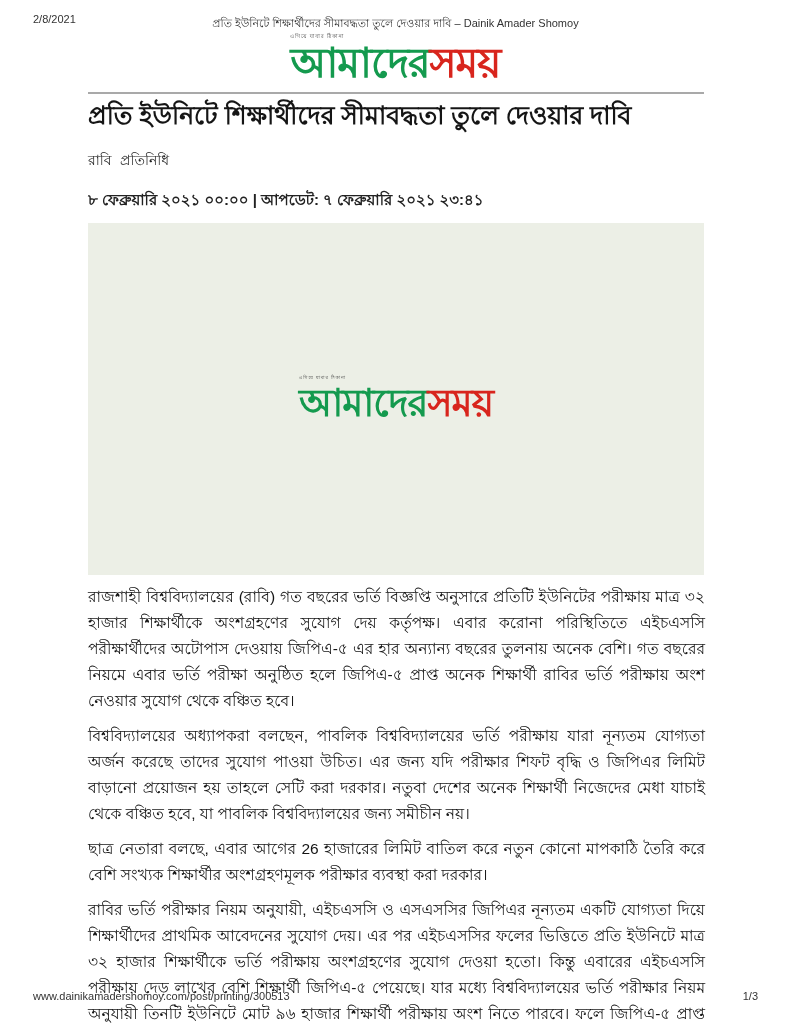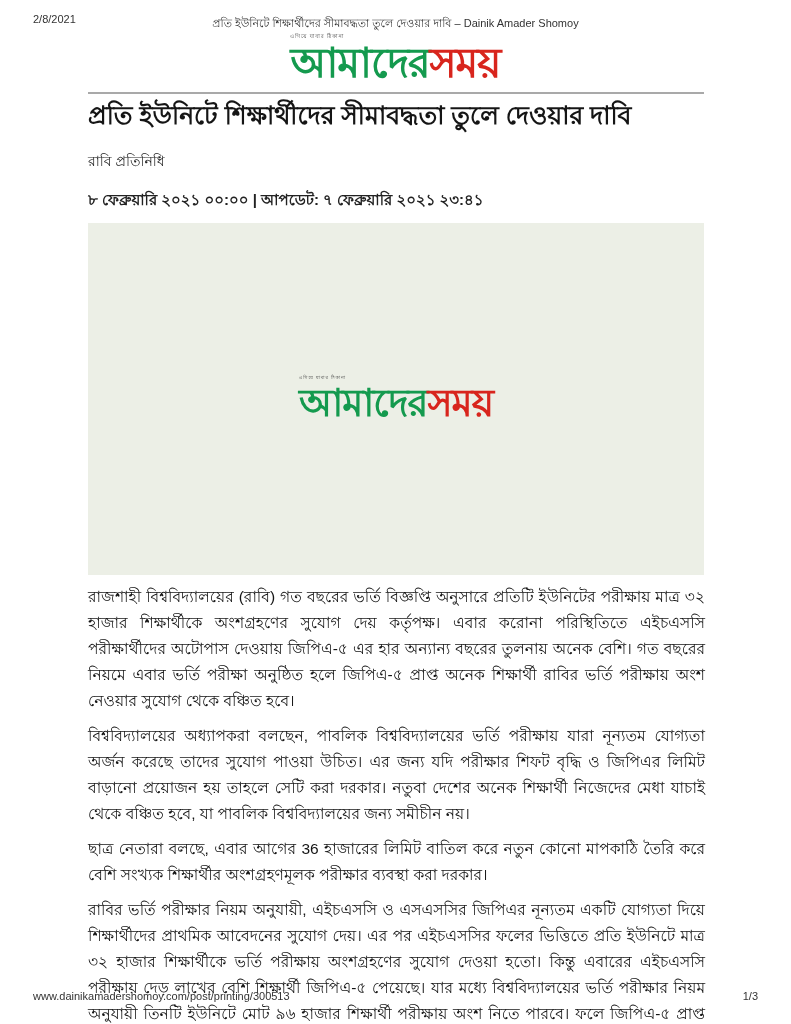--- a/index.html
+++ b/index.html
@@ -40,21 +40,21 @@
     position:absolute;top:92px;left:88px;width:616px;height:2px;
     background:var(--rule);
   }
 
   
   .article{position:absolute;top:98px;left:88px;width:617px;}
   .headline{
     font-size:25px;line-height:34px;font-weight:600;color:#151515;
     margin-bottom:19px;
   }
-  .byline{font-size:14px;line-height:20px;color:#222;}
+  .byline{font-size:14px;line-height:20px;color:#222;font-family:Liberation Mono, monospace;}
   .dateline{font-size:15px;line-height:21px;color:#222;margin-top:18px;font-weight:bold;}
 
   .article-image{
     margin-top:13px;width:616px;height:352px;background:var(--image-bg);
     display:flex;align-items:center;justify-content:center;
   }
   .img-logo .masthead-tagline{font-size:5px;line-height:7px;}
   .img-logo .logo-line{font-size:38px;line-height:42px;}
 
   .article p{
@@ -97,21 +97,21 @@
 
     <div class="article-image">
       <div class="img-logo masthead-inner">
         <span class="masthead-tagline">এগিয়ে যাবার ঠিকানা</span>
         <div class="logo-line"><span class="logo-green">আমাদের</span><span class="logo-red">সময়</span></div>
       </div>
     </div>
 
     <p class="first">রাজশাহী বিশ্ববিদ্যালয়ের (রাবি) গত বছরের ভর্তি বিজ্ঞপ্তি অনুসারে প্রতিটি ইউনিটের পরীক্ষায় মাত্র ৩২ হাজার শিক্ষার্থীকে অংশগ্রহণের সুযোগ দেয় কর্তৃপক্ষ। এবার করোনা পরিস্থিতিতে এইচএসসি পরীক্ষার্থীদের অটোপাস দেওয়ায় জিপিএ-৫ এর হার অন্যান্য বছরের তুলনায় অনেক বেশি। গত বছরের নিয়মে এবার ভর্তি পরীক্ষা অনুষ্ঠিত হলে জিপিএ-৫ প্রাপ্ত অনেক শিক্ষার্থী রাবির ভর্তি পরীক্ষায় অংশ নেওয়ার সুযোগ থেকে বঞ্চিত হবে।</p>
     <p>বিশ্ববিদ্যালয়ের অধ্যাপকরা বলছেন, পাবলিক বিশ্ববিদ্যালয়ের ভর্তি পরীক্ষায় যারা নূন্যতম যোগ্যতা অর্জন করেছে তাদের সুযোগ পাওয়া উচিত। এর জন্য যদি পরীক্ষার শিফট বৃদ্ধি ও জিপিএর লিমিট বাড়ানো প্রয়োজন হয় তাহলে সেটি করা দরকার। নতুবা দেশের অনেক শিক্ষার্থী নিজেদের মেধা যাচাই থেকে বঞ্চিত হবে, যা পাবলিক বিশ্ববিদ্যালয়ের জন্য সমীচীন নয়।</p>
-    <p>ছাত্র নেতারা বলছে, এবার আগের 36 হাজারের লিমিট বাতিল করে নতুন কোনো মাপকাঠি তৈরি করে বেশি সংখ্যক শিক্ষার্থীর অংশগ্রহণমূলক পরীক্ষার ব্যবস্থা করা দরকার।</p>
+    <p>ছাত্র নেতারা বলছে, এবার আগের 26 হাজারের লিমিট বাতিল করে নতুন কোনো মাপকাঠি তৈরি করে বেশি সংখ্যক শিক্ষার্থীর অংশগ্রহণমূলক পরীক্ষার ব্যবস্থা করা দরকার।</p>
     <p>রাবির ভর্তি পরীক্ষার নিয়ম অনুযায়ী, এইচএসসি ও এসএসসির জিপিএর নূন্যতম একটি যোগ্যতা দিয়ে শিক্ষার্থীদের প্রাথমিক আবেদনের সুযোগ দেয়। এর পর এইচএসসির ফলের ভিত্তিতে প্রতি ইউনিটে মাত্র ৩২ হাজার শিক্ষার্থীকে ভর্তি পরীক্ষায় অংশগ্রহণের সুযোগ দেওয়া হতো। কিন্তু এবারের এইচএসসি পরীক্ষায় দেড় লাখের বেশি শিক্ষার্থী জিপিএ-৫ পেয়েছে। যার মধ্যে বিশ্ববিদ্যালয়ের ভর্তি পরীক্ষার নিয়ম অনুযায়ী তিনটি ইউনিটে মোট ৯৬ হাজার শিক্ষার্থী পরীক্ষায় অংশ নিতে পারবে। ফলে জিপিএ-৫ প্রাপ্ত আরও প্রায় ৬৫ হাজার শিক্ষার্থী পরীক্ষায় অংশগ্রহণ থেকে বঞ্চিত হবে।</p>
   </div>
 
   <div class="print-footer">
     <span class="footer-url">www.dainikamadershomoy.com/post/printing/300513</span>
     <span class="footer-page">1/3</span>
   </div>
 
 </div>
 

